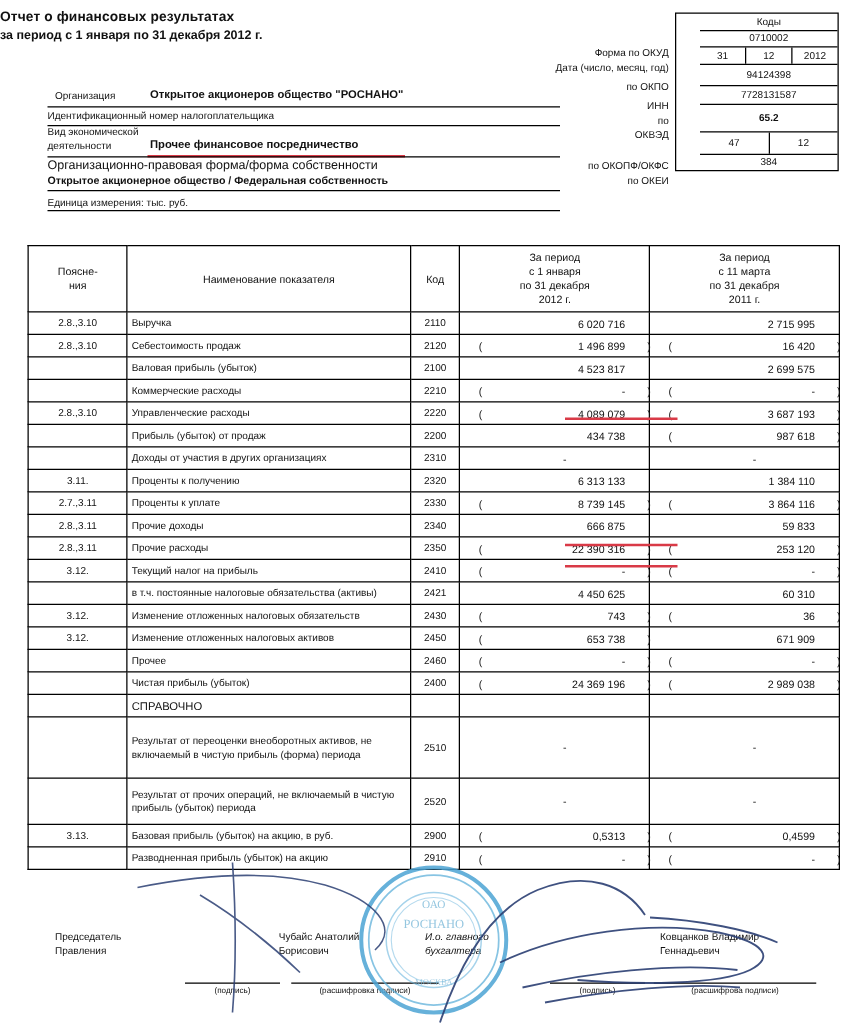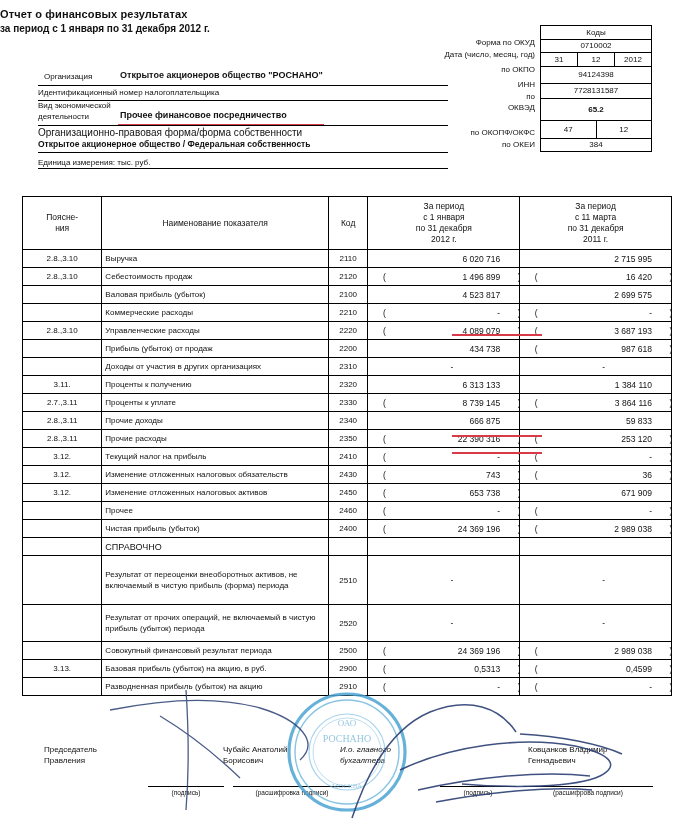--- a/index.html
+++ b/index.html
@@ -12,21 +12,21 @@
     overflow:hidden;
   }
   .page{position:relative;width:687px;height:826px;}
 
   
   .title-block{position:absolute;left:0;top:8px;width:470px;text-align:left;}
   .title-1{font-size:11px;font-weight:bold;letter-spacing:.1px;}
   .title-2{font-size:10px;font-weight:bold;margin-top:3px;}
 
   
-  .codes{position:absolute;left:540px;top:25px;width:110px;border:1.4px solid #000;}
+  .codes{position:absolute;left:540px;top:10px;width:110px;border:1.4px solid #000;padding-left:19px;}
   .codes .crow{display:flex;border-bottom:1px solid #000;height:12px;}
   .codes .crow:last-child{border-bottom:none;}
   .codes .cc{flex:1;text-align:center;font-size:8px;line-height:12px;border-right:1px solid #000;}
   .codes .cc:last-child{border-right:none;}
 
   .codes-labels{position:absolute;left:380px;top:25px;width:155px;font-size:8px;text-align:right;}
   .cl{height:12px;line-height:12px;}
   .hr-line{position:absolute;background:#000;height:1px;}
   .red-underline{position:absolute;background:#d93a47;height:2px;}
 
@@ -396,20 +396,39 @@
           </td>
           <td class="vl">
             <div class="valwrap">
               <span class="par">(</span>
               <span class="num">-</span>
               <span class="par">)</span>
             </div>
           </td>
         </tr>
         <tr>
+          <td class="expl"></td>
+          <td class="nm">в т.ч. постоянные налоговые обязательства (активы)</td>
+          <td class="cd">2421</td>
+          <td class="vl">
+            <div class="valwrap">
+              <span class="par inv">(</span>
+              <span class="num">4 450 625</span>
+              <span class="par inv">)</span>
+            </div>
+          </td>
+          <td class="vl">
+            <div class="valwrap">
+              <span class="par inv">(</span>
+              <span class="num">60 310</span>
+              <span class="par inv">)</span>
+            </div>
+          </td>
+        </tr>
+        <tr>
           <td class="expl">3.12.</td>
           <td class="nm">Изменение отложенных налоговых обязательств</td>
           <td class="cd">2430</td>
           <td class="vl">
             <div class="valwrap">
               <span class="par">(</span>
               <span class="num">743</span>
               <span class="par">)</span>
             </div>
           </td>
@@ -525,39 +544,20 @@
               <span class="par inv">(</span>
               <span class="num center">-</span>
               <span class="par inv">)</span>
             </div>
           </td>
           <td class="vl">
             <div class="valwrap">
               <span class="par inv">(</span>
               <span class="num center">-</span>
               <span class="par inv">)</span>
-            </div>
-          </td>
-        </tr>
-        <tr>
-          <td class="expl"></td>
-          <td class="nm">Совокупный финансовый результат периода</td>
-          <td class="cd">2500</td>
-          <td class="vl">
-            <div class="valwrap">
-              <span class="par">(</span>
-              <span class="num">24 369 196</span>
-              <span class="par">)</span>
-            </div>
-          </td>
-          <td class="vl">
-            <div class="valwrap">
-              <span class="par">(</span>
-              <span class="num">2 989 038</span>
-              <span class="par">)</span>
             </div>
           </td>
         </tr>
         <tr>
           <td class="expl">3.13.</td>
           <td class="nm">Базовая прибыль (убыток) на акцию, в руб.</td>
           <td class="cd">2900</td>
           <td class="vl">
             <div class="valwrap">
               <span class="par">(</span>

